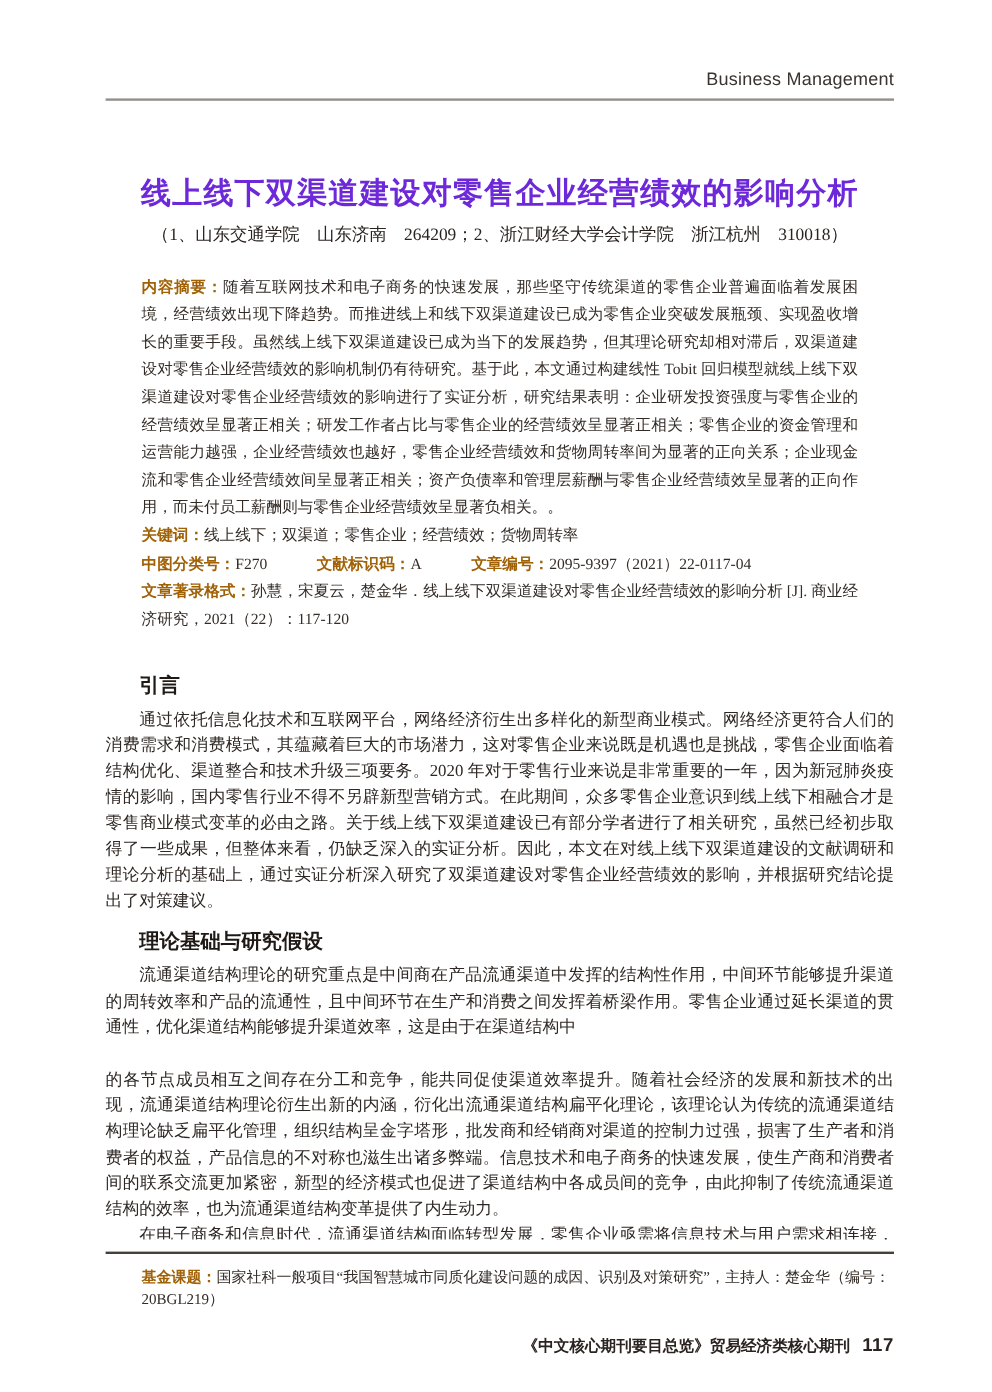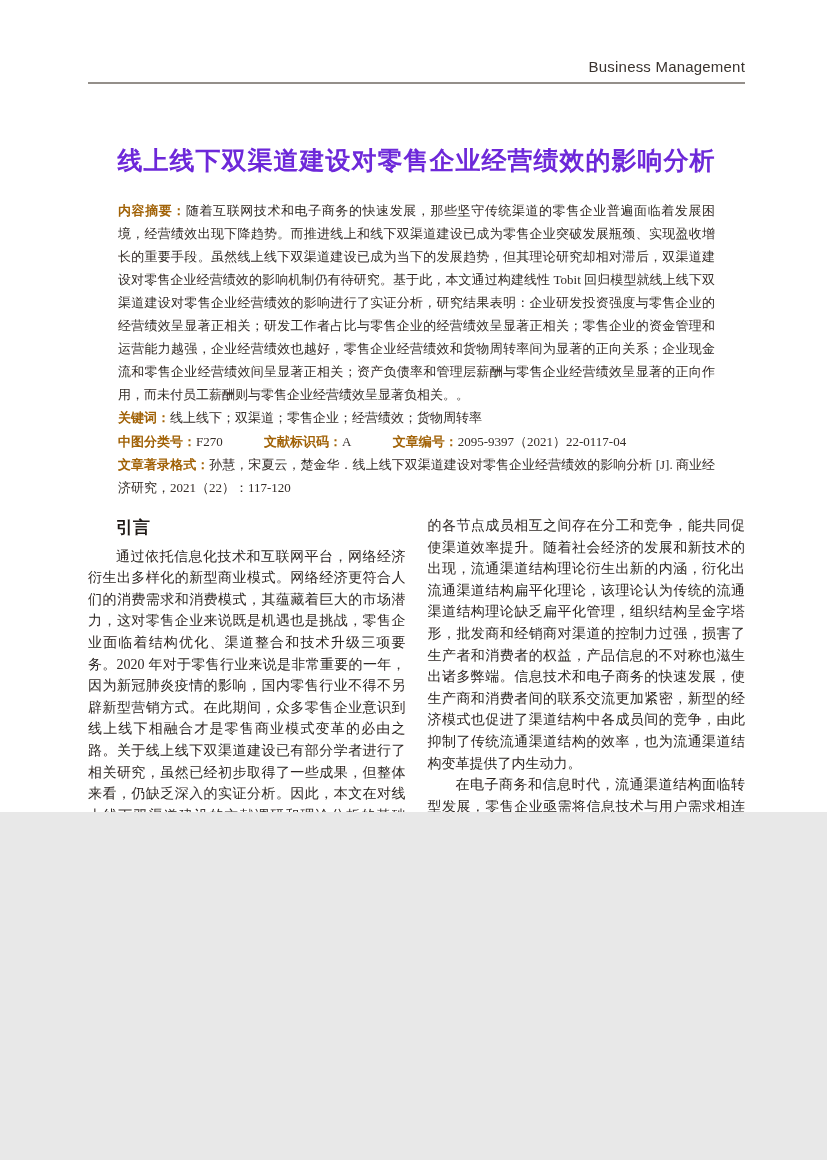--- a/index.html
+++ b/index.html
@@ -1,20 +1,20 @@
 <!DOCTYPE html>
 <html><head>
 <meta charset="utf-8">
 <style>
   * { margin: 0; padding: 0; box-sizing: border-box; }
   html, body { background: #e8e8e8; }
   .page {
     position: relative;
     width: 827px;
-    height: 812px;
+    height: 1160px;
     margin: 0 auto;
     background: #ffffff;
     color: #2e2723;
     font-family: "Liberation Serif", serif;
     overflow: hidden;
   }
   .content { padding: 0 82px 0 88px; }
 
   
   .category {
@@ -72,23 +72,24 @@
     color: #a16207;
   }
   .classification { margin-top: 1px; }
   .cls-group { margin-right: 38px; white-space: nowrap; }
   .cls-group:last-child { margin-right: 0; }
 
   
   .columns {
     display: flex;
     gap: 22px;
-    margin-top: 16px;
+    margin-top: 32px;
     height: 474px;
     overflow: hidden;
+    flex-direction: column;
   }
   .col {
     flex: 1 1 0;
     font-size: 14px;
     line-height: 21.6px;
     text-align: justify;
     color: #2e2723;
   }
   .col h2 {
     font-family: "Liberation Sans", sans-serif;
@@ -133,20 +134,21 @@
 
 <div class="page">
   <div class="content">
 
     <div class="category">Business Management</div>
     <div class="header-rule"></div>
 
     <h1 class="article-title">线上线下双渠道建设对零售企业经营绩效的影响分析</h1>
 
 
+    <div class="affiliation">（1、山东交通学院　山东济南　264209；2、浙江财经大学会计学院　浙江杭州　310018）</div>
 
     <div class="meta-block">
       <p class="abstract"><b>内容摘要：</b><span>随着互联网技术和电子商务的快速发展，那些坚守传统渠道的零售企业普遍面临着发展困境，经营绩效出现下降趋势。而推进线上和线下双渠道建设已成为零售企业突破发展瓶颈、实现盈收增长的重要手段。虽然线上线下双渠道建设已成为当下的发展趋势，但其理论研究却相对滞后，双渠道建设对零售企业经营绩效的影响机制仍有待研究。基于此，本文通过构建线性 Tobit 回归模型就线上线下双渠道建设对零售企业经营绩效的影响进行了实证分析，研究结果表明：企业研发投资强度与零售企业的经营绩效呈显著正相关；研发工作者占比与零售企业的经营绩效呈显著正相关；零售企业的资金管理和运营能力越强，企业经营绩效也越好，零售企业经营绩效和货物周转率间为显著的正向关系；企业现金流和零售企业经营绩效间呈显著正相关；资产负债率和管理层薪酬与零售企业经营绩效呈显著的正向作用，而未付员工薪酬则与零售企业经营绩效呈显著负相关。。</span></p>
       <p class="keywords"><b>关键词：</b><span>线上线下；双渠道；零售企业；经营绩效；货物周转率</span></p>
       <p class="classification">
         <span class="cls-group"><b>中图分类号：</b><span>F270</span></span>
         <span class="cls-group"><b>文献标识码：</b><span>A</span></span>
         <span class="cls-group"><b>文章编号：</b><span>2095-9397（2021）22-0117-04</span></span>
       </p>
       <p class="citation"><b>文章著录格式：</b><span>孙慧，宋夏云，楚金华．线上线下双渠道建设对零售企业经营绩效的影响分析 [J]. 商业经济研究，2021（22）：117-120</span></p>

